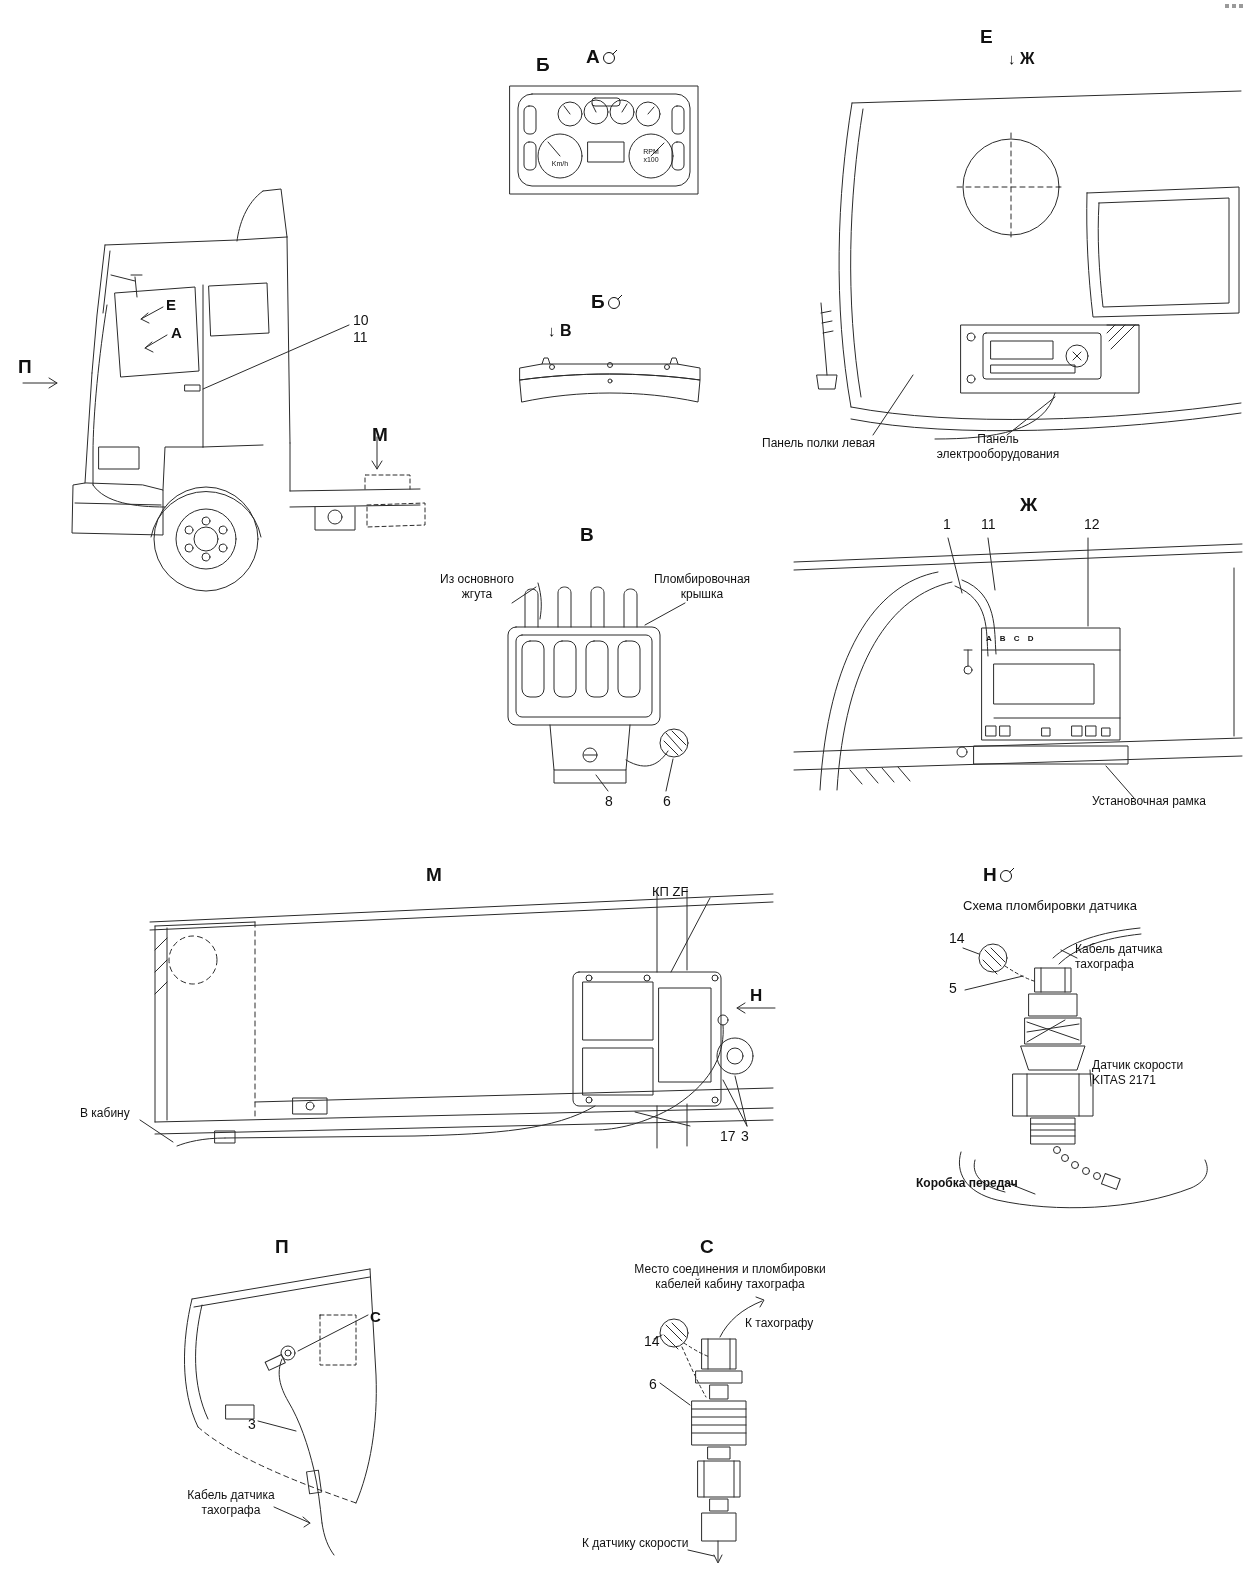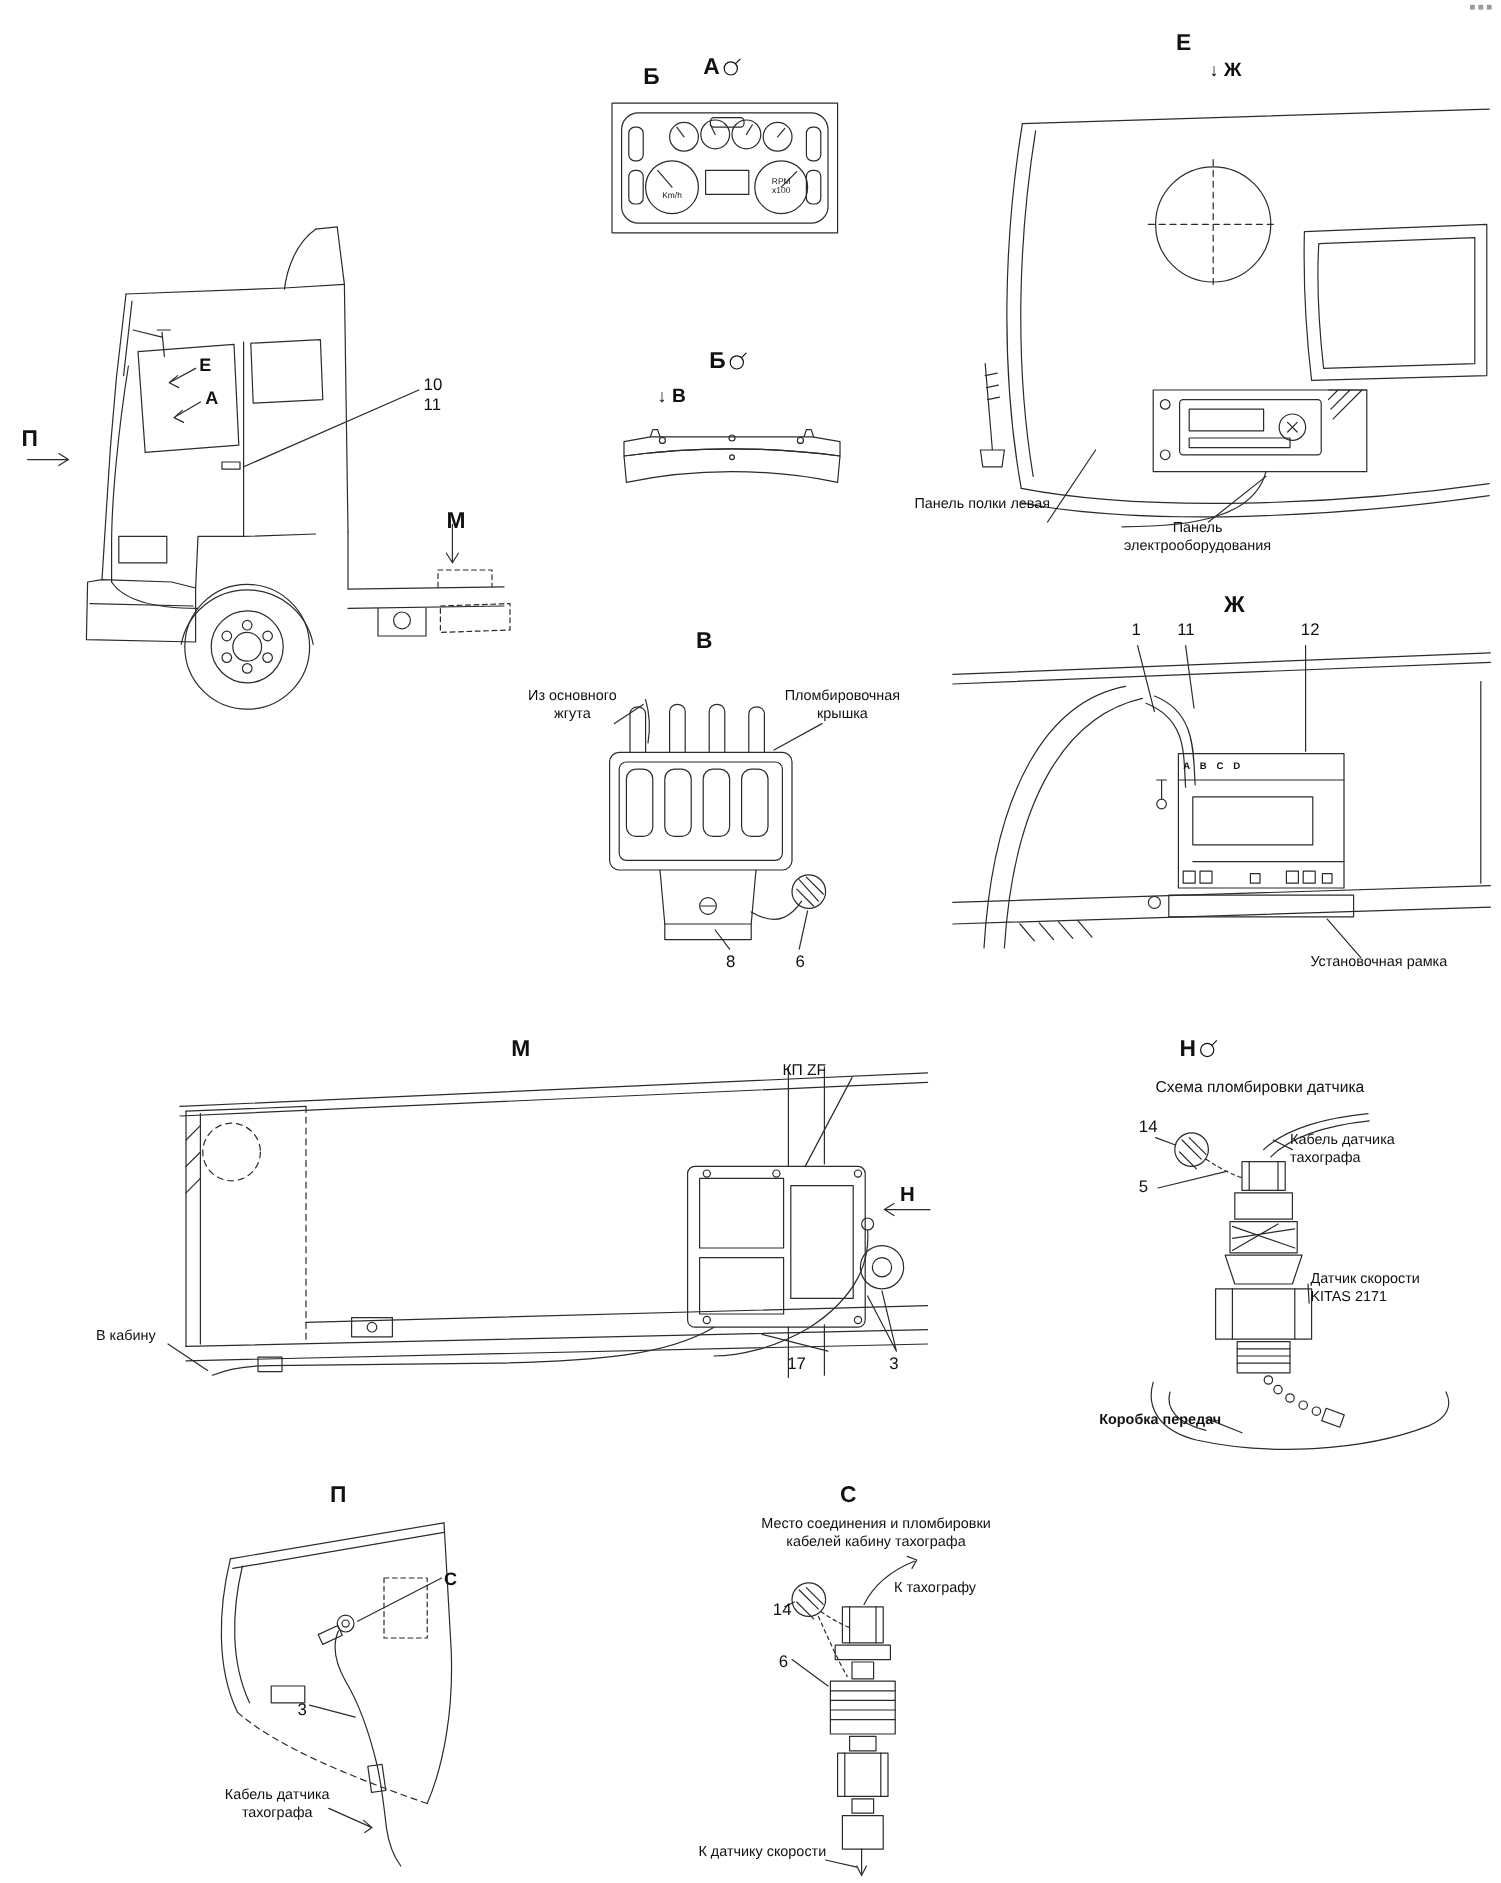--- a/index.html
+++ b/index.html
@@ -170,21 +170,21 @@
       <path d="M318,277 L326,285 M326,277 L318,285"></path>
       <rect x="236" y="290" width="84" height="8"></rect>
       <path d="M352,250 L384,250 M360,250 L352,258 M370,250 L354,266 M380,250 L356,274"></path>
       <path d="M96,332 C200,352 360,346 486,328"></path>
       <path d="M96,344 C200,364 360,356 486,338"></path>
       <path d="M300,318 C290,356 240,364 180,364"></path>
       <path d="M118,360 L158,300"></path>
       <path d="M252,360 L300,322"></path>
     </svg>
   </div>
-  <div class="lbl" style="left:762px;top:412px;">Панель полки левая</div>
+  <div class="lbl" style="left:762px;top:436px;">Панель полки левая</div>
   <div class="lbl center" style="left:928px;top:432px;width:140px;">
     <div>Панель</div>
     <div>электрооборудования</div>
   </div>
 
   <div class="vt" style="left:580px;top:524px;">В</div>
   <div class="lbl center" style="left:432px;top:572px;width:90px;">
     <div>Из основного</div>
     <div>жгута</div>
   </div>
@@ -258,21 +258,21 @@
       <path d="M316,228 L344,260"></path>
       <path d="M444,30 L444,198"></path>
     </svg>
   </div>
 
 
   <div class="vt" style="left:426px;top:864px;">М</div>
   <div class="lbl" style="left:652px;top:884px;font-size:13px;">КП ZF</div>
   <div class="vt2" style="left:750px;top:986px;font-size:17px;">Н</div>
   <div class="lbl" style="left:80px;top:1106px;">В кабину</div>
-  <div class="num" style="left:656px;top:1128px;">17</div>
+  <div class="num" style="left:720px;top:1128px;">17</div>
   <div class="num" style="left:741px;top:1128px;">3</div>
   <div class="abs" style="left:75px;top:880px;">
     <svg class="draw" width="700" height="282" viewBox="0 0 700 282">
       <path d="M75,42 L698,14"></path>
       <path d="M75,50 L698,22"></path>
       <path d="M80,46 L80,242 M92,48 L92,240"></path>
       <path d="M80,46 L180,42"></path>
       <path d="M180,42 L180,238" stroke-dasharray="5 4"></path>
       <circle cx="118" cy="80" r="24" stroke-dasharray="5 4"></circle>
       <path d="M80,70 L92,58 M80,92 L92,80 M80,114 L92,102"></path>

